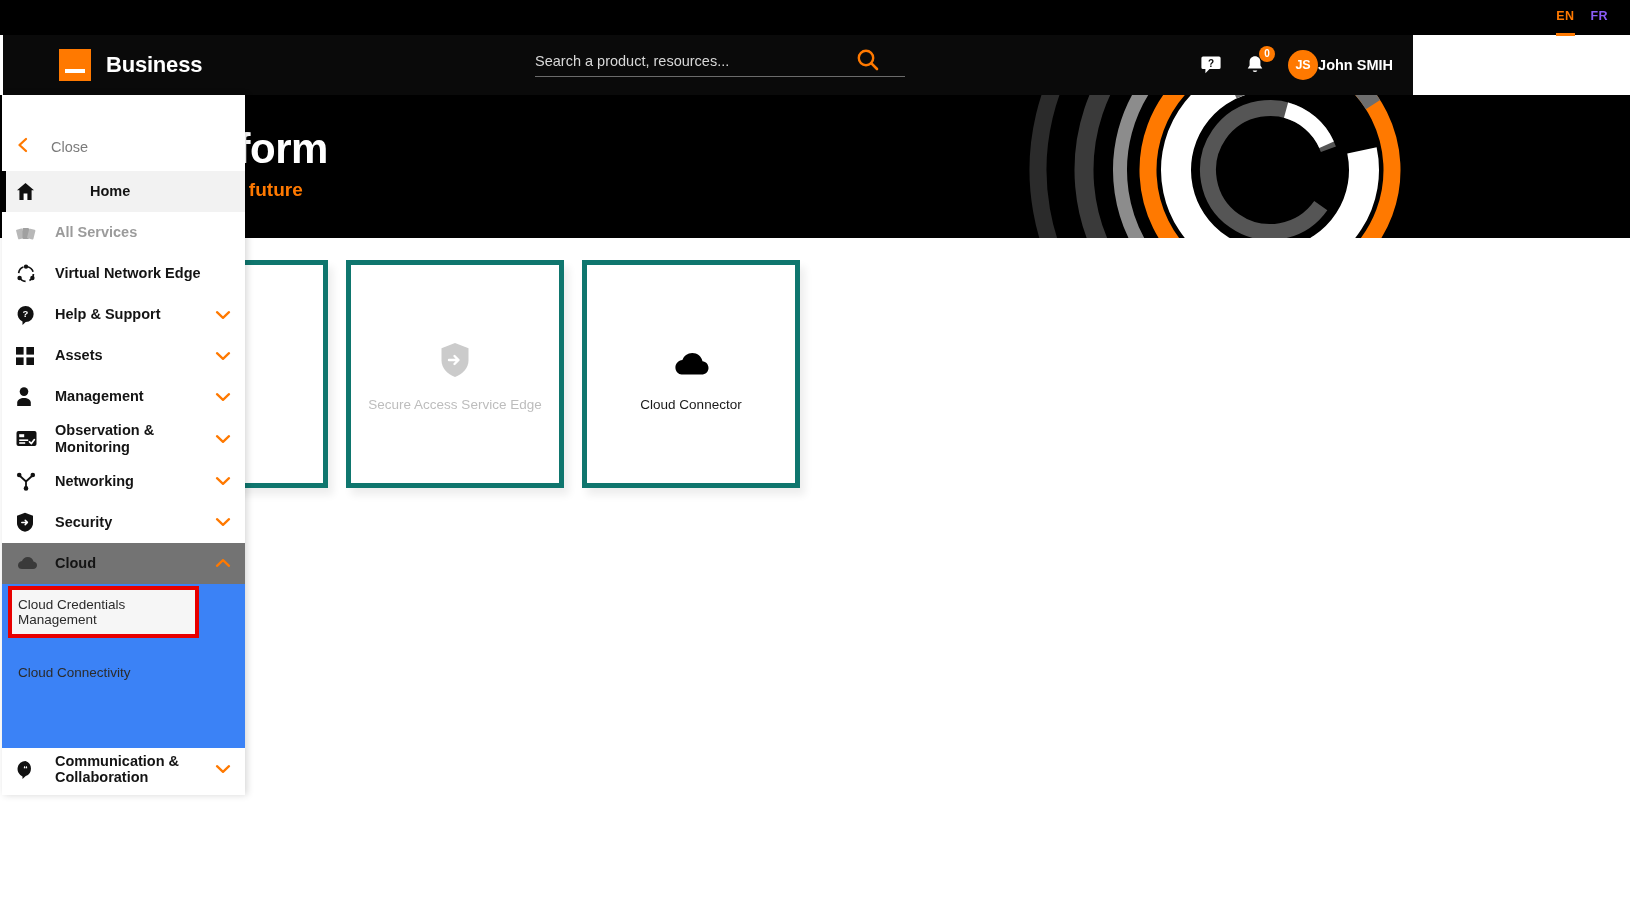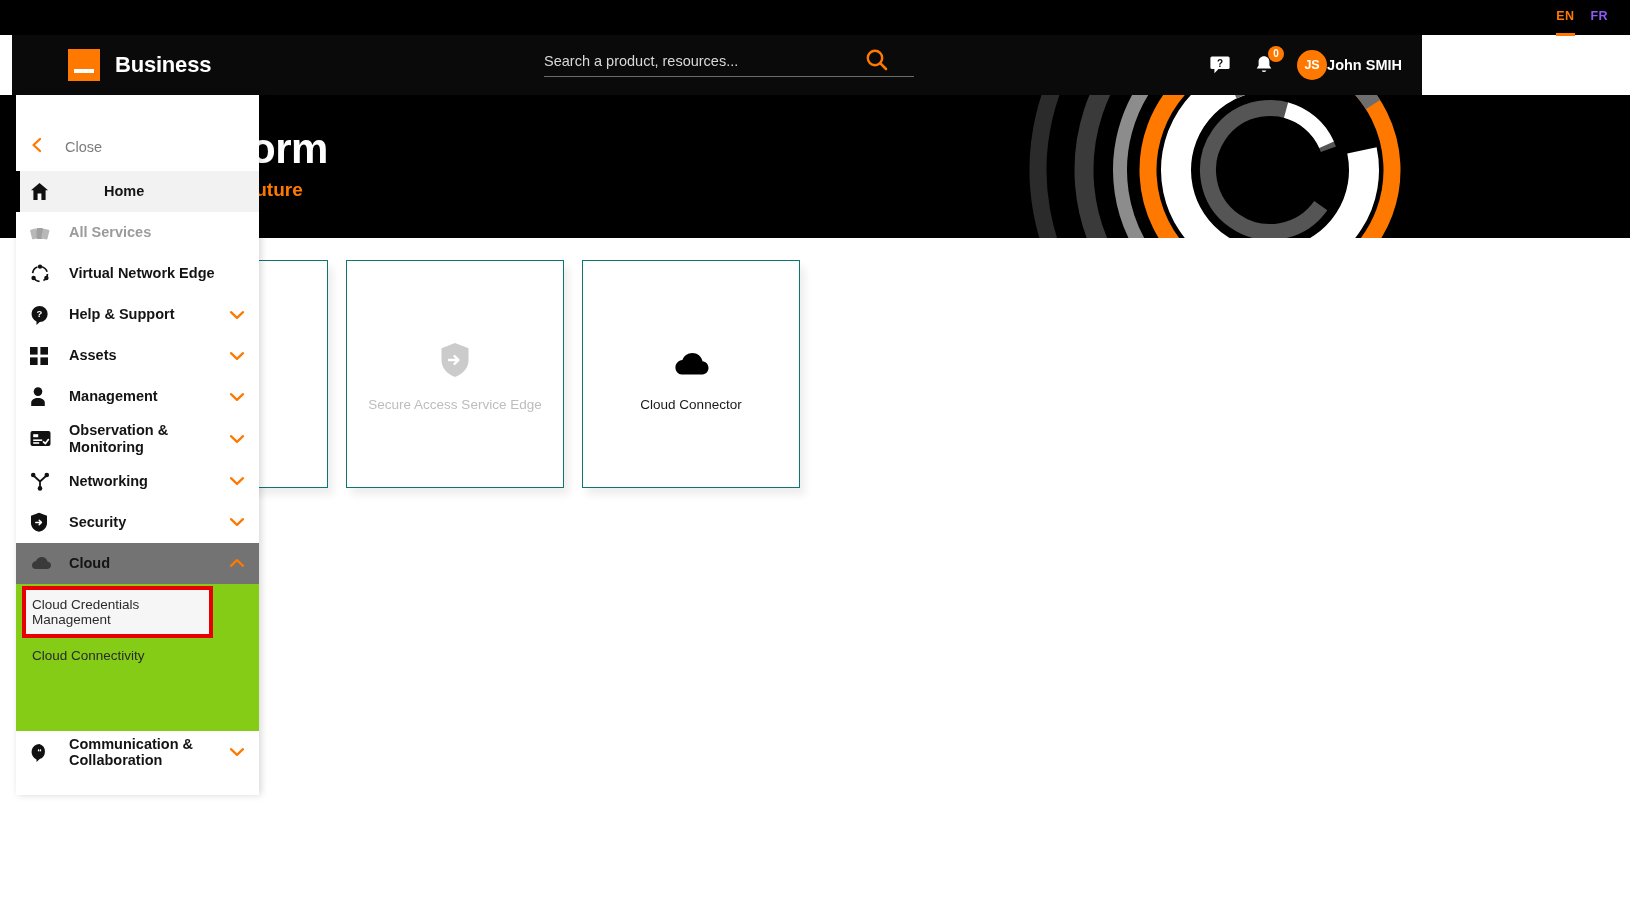--- a/index.html
+++ b/index.html
@@ -24,21 +24,21 @@
     color:#8b5cf6; cursor:pointer;
   }
   .lang.active { color:#ff7900; }
   .lang.active::after {
     content:""; position:absolute; left:0; right:0; bottom:-10px;
     height:3px; background:#ff7900;
   }
 
   
   .header {
-    position:absolute; top:35px; left:12px; width:1410px; height:60px;
+    position:absolute; top:35px; left:3px; width:1410px; height:60px;
     background:#0a0a0a;
     display:flex; align-items:center;
   }
   .brand { display:flex; align-items:center; margin-left:56px; }
   .brand-logo {
     width:32px; height:32px; background:#ff7900;
     position:relative;
   }
   .brand-logo::after {
     content:""; position:absolute; left:6px; right:6px; bottom:8px;
@@ -105,36 +105,36 @@
   }
   .hero-rings { position:absolute; right:160px; top:-55px; }
 
   
   .cards {
     position:absolute; top:260px; left:110px;
     display:flex; gap:18px;
   }
   .card {
     width:218px; height:228px; background:#ffffff;
-    border:1px solid #0f766e;
+    border:5px solid #0f766e;
     box-shadow:5px 7px 8px rgba(0,0,0,0.07);
     display:flex; flex-direction:column;
     align-items:center; justify-content:center;
     cursor:pointer;
   }
   .card-icon { height:42px; display:flex; align-items:flex-end; }
   .card-label {
     margin-top:18px; font-size:13.5px; color:#1a1a1a;
     text-align:center; padding:0 10px;
   }
   .card.disabled .card-label { color:#bdbdbd; }
 
   
   .sidebar {
-    position:absolute; top:95px; left:16px; width:243px; height:700px;
+    position:absolute; top:95px; left:2px; width:243px; height:700px;
     background:#ffffff;
     box-shadow:2px 0 7px rgba(0,0,0,0.16);
     z-index:30;
     overflow:hidden;
   }
   .nav-close {
     display:flex; align-items:center; height:48px;
     padding-left:14px; margin-top:28px; cursor:pointer;
   }
   .nav-close-label { color:#7b7b7b; font-size:14.5px; margin-left:21px; }
@@ -152,23 +152,23 @@
     width:30px; min-width:30px; display:flex;
     align-items:center; justify-content:flex-start;
   }
   .nav-label {
     font-size:14.5px; font-weight:700; color:#141414;
     margin-left:9px; line-height:1.16; flex:1;
   }
   .nav-item.muted .nav-label { color:#9b9b9b; }
   .chev { margin-left:auto; line-height:0; }
 
-  .submenu { background:#84cc16; padding:2px 0 58px 0; }
+  .submenu { background:#3b82f6; padding:2px 0 58px 0; }
   .sub-item {
-    font-size:13.5px; color:#2b2b2b; padding:10px 14px 10px 16px;
+    font-size:13.5px; color:#2b2b2b; padding:27px 14px 10px 16px;
     cursor:pointer; position:relative;
   }
   .sub-item.annotated {
     outline:4px solid #e80000; outline-offset:-2px;
     background:#f6f6f6;
     margin:2px 48px 2px 8px;
     padding:9px 8px;
   }
   .group-open { background:#f6f6f6; }
   .group-open > .nav-item { background:#737373; }

